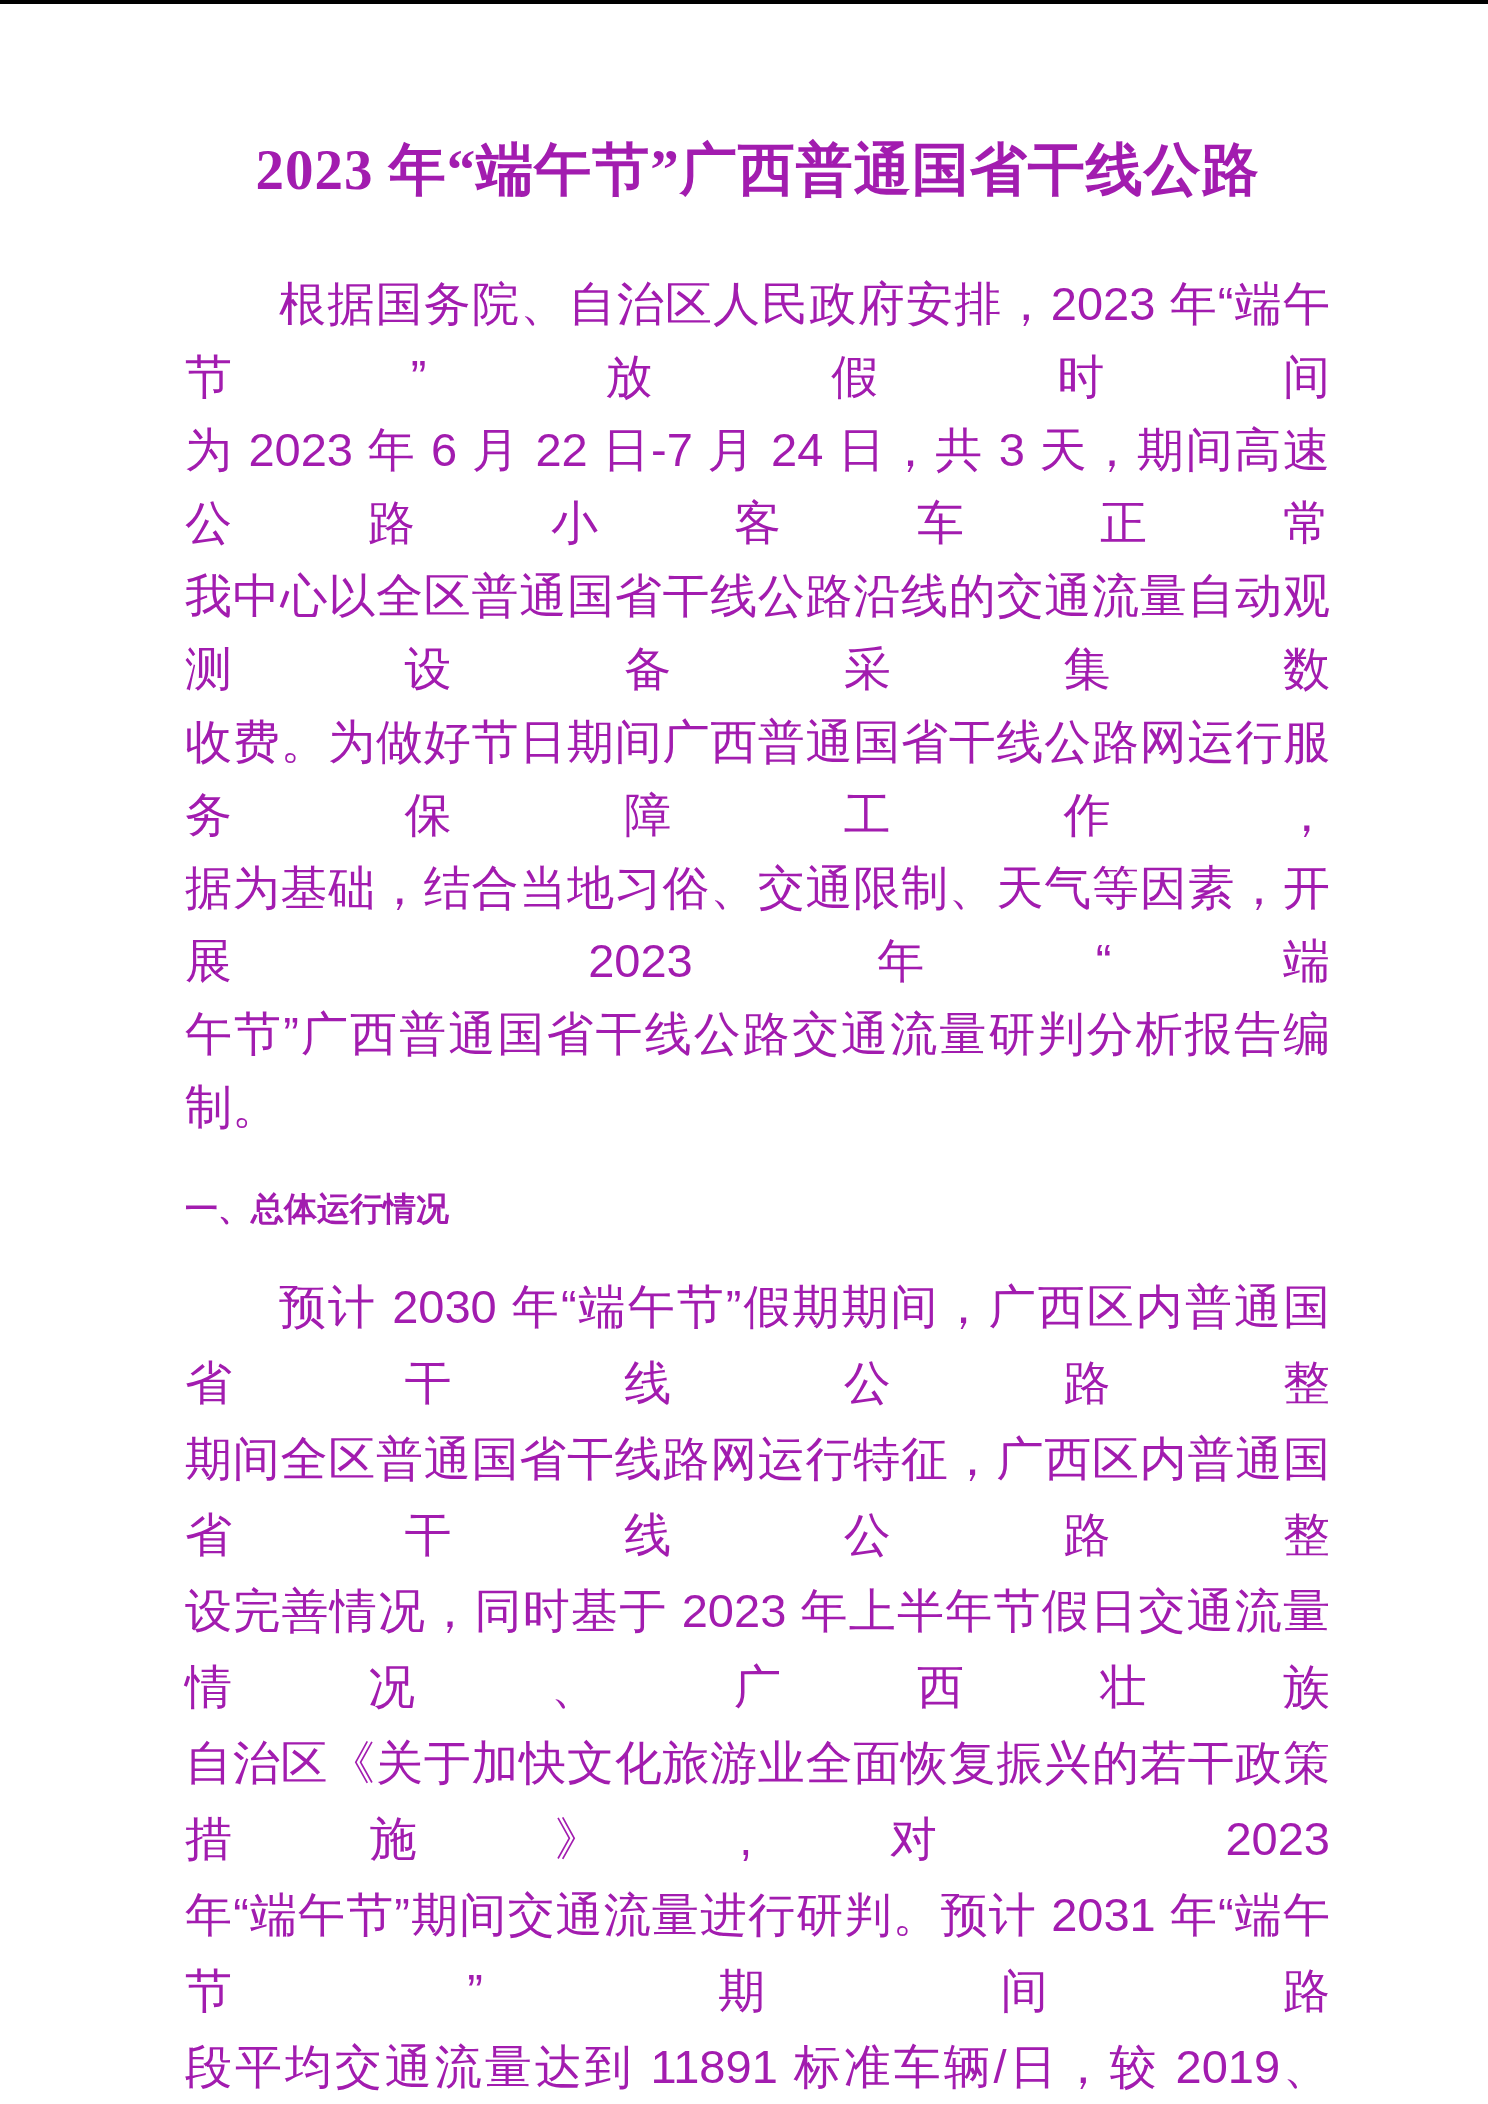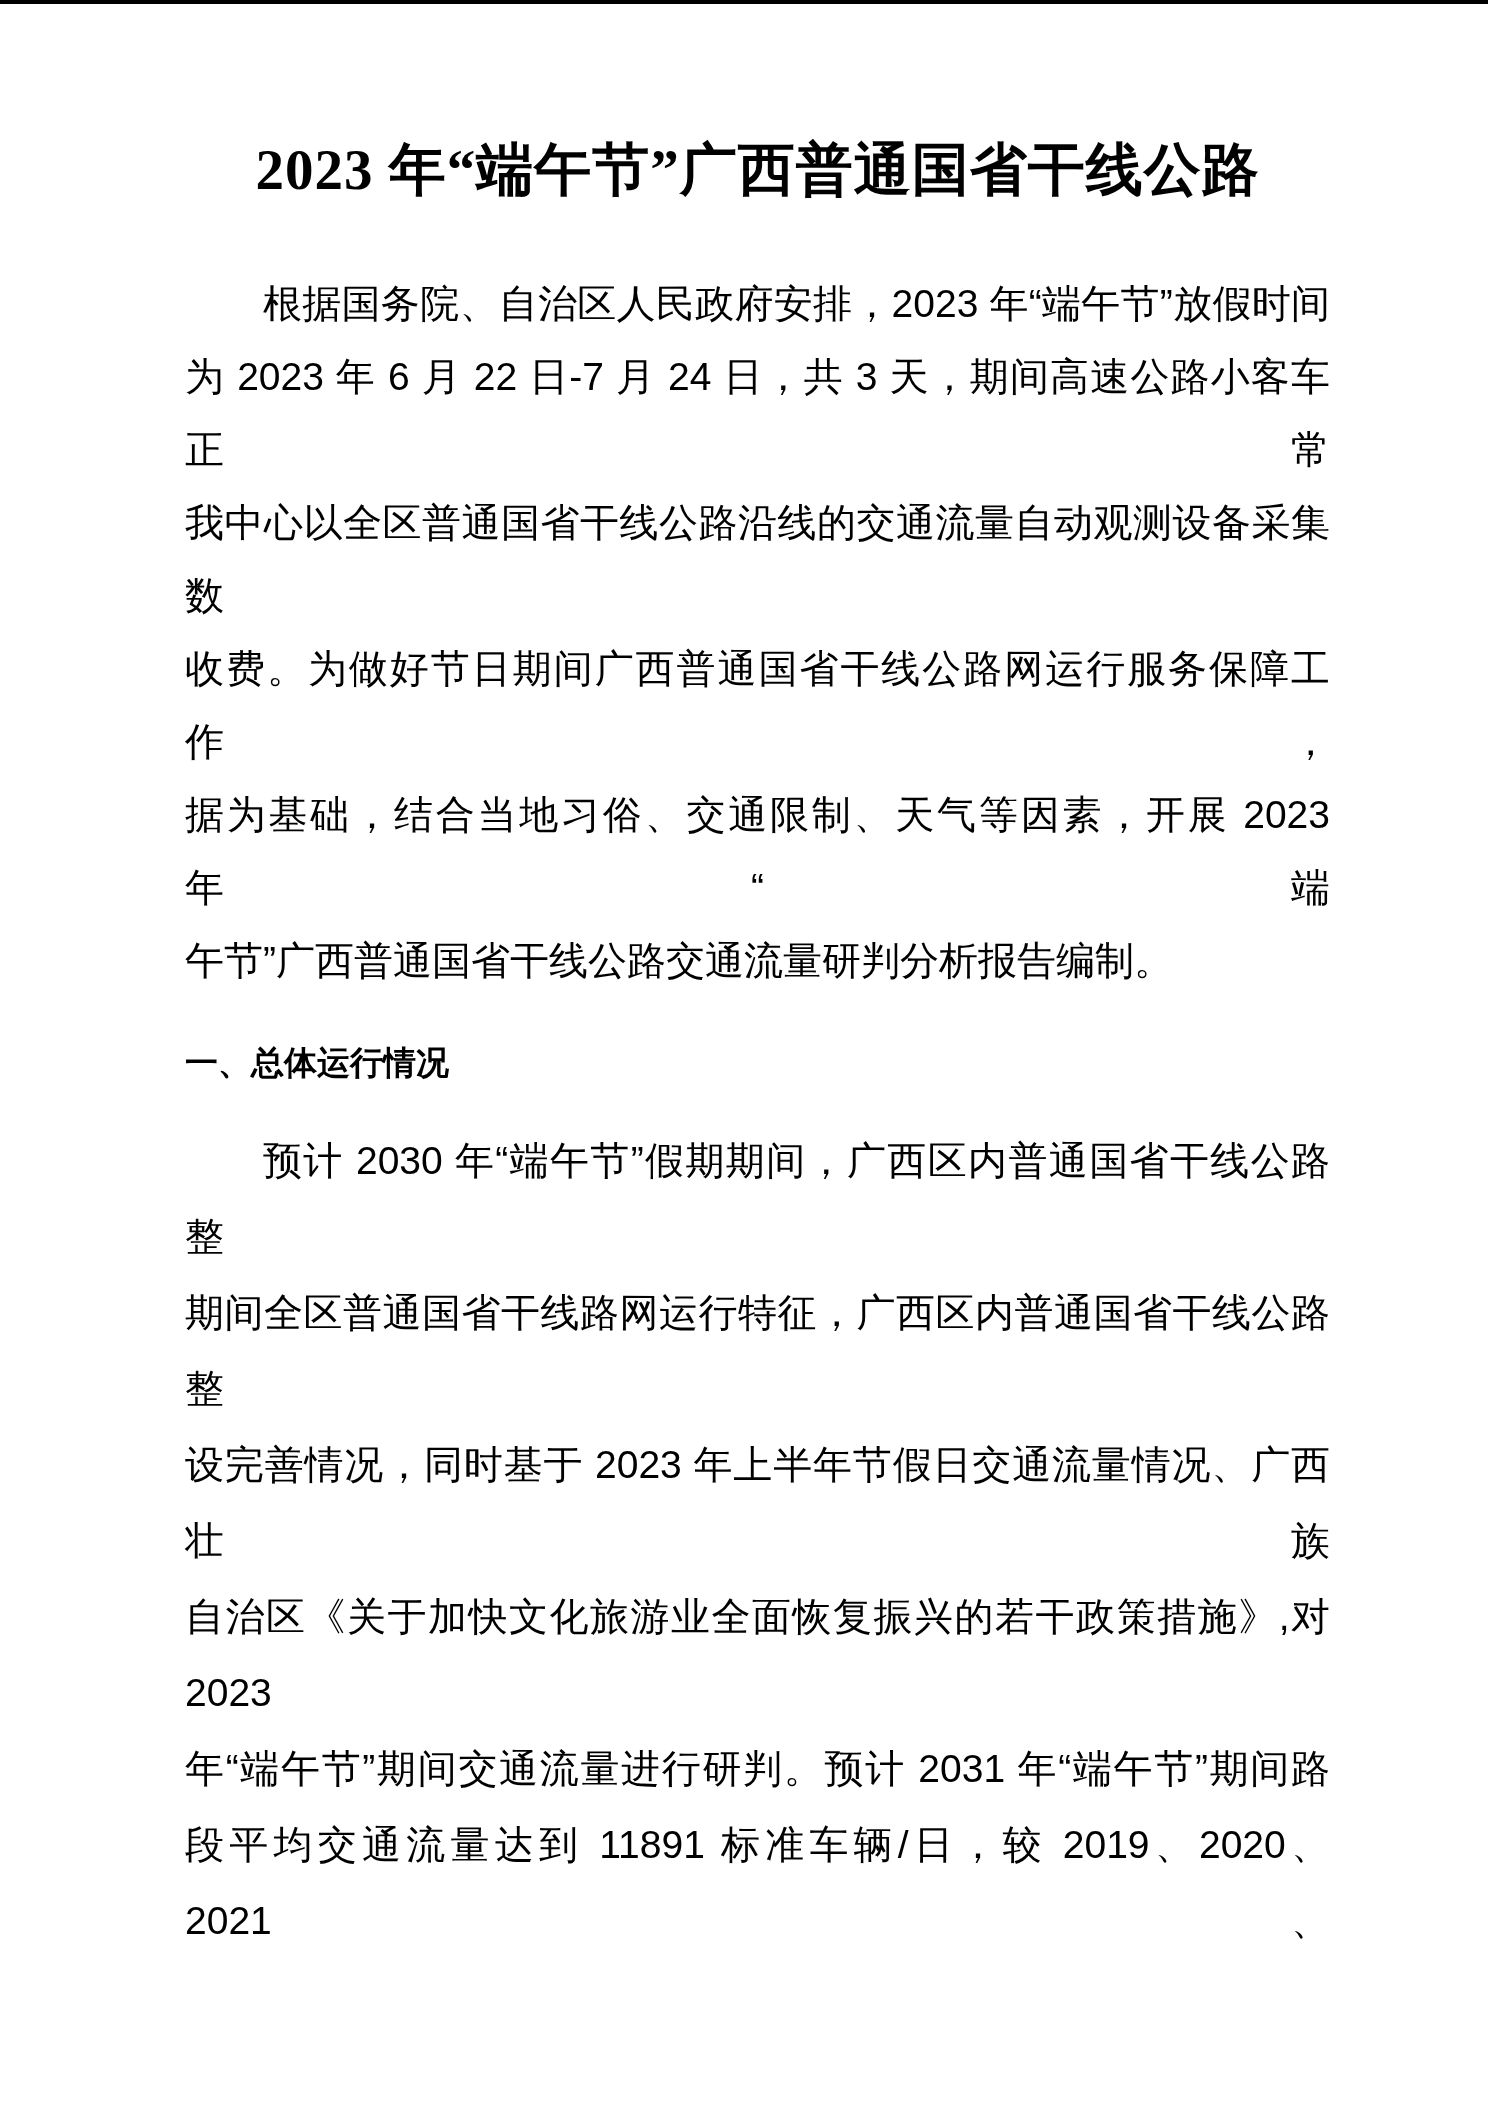--- a/index.html
+++ b/index.html
@@ -7,21 +7,21 @@
     padding: 0;
     background: #ffffff;
   }
   .page {
     position: relative;
     width: 1488px;
     height: 2104px;
     background: #ffffff;
     overflow: hidden;
     font-family: "Liberation Sans", sans-serif;
-    color: #000000;
+    color: #a21caf;
   }
   .top-rule {
     position: absolute;
     top: 0;
     left: 0;
     width: 100%;
     height: 4px;
     background: #000000;
   }
   .content {
@@ -37,21 +37,21 @@
     line-height: 79px;
     letter-spacing: 1px;
   }
   .para {
     margin: 0;
   }
   .para-first {
     margin-top: 58px;
   }
   .pline {
-    font-size: 39px;
+    font-size: 47px;
     line-height: 73px;
     text-align: justify;
     text-align-last: justify;
     white-space: normal;
   }
   .p2 .pline { line-height: 76px; }
   .indent { text-indent: 2em; }
   .nojust { text-align-last: left; }
   .heading {
     font-size: 33px;

